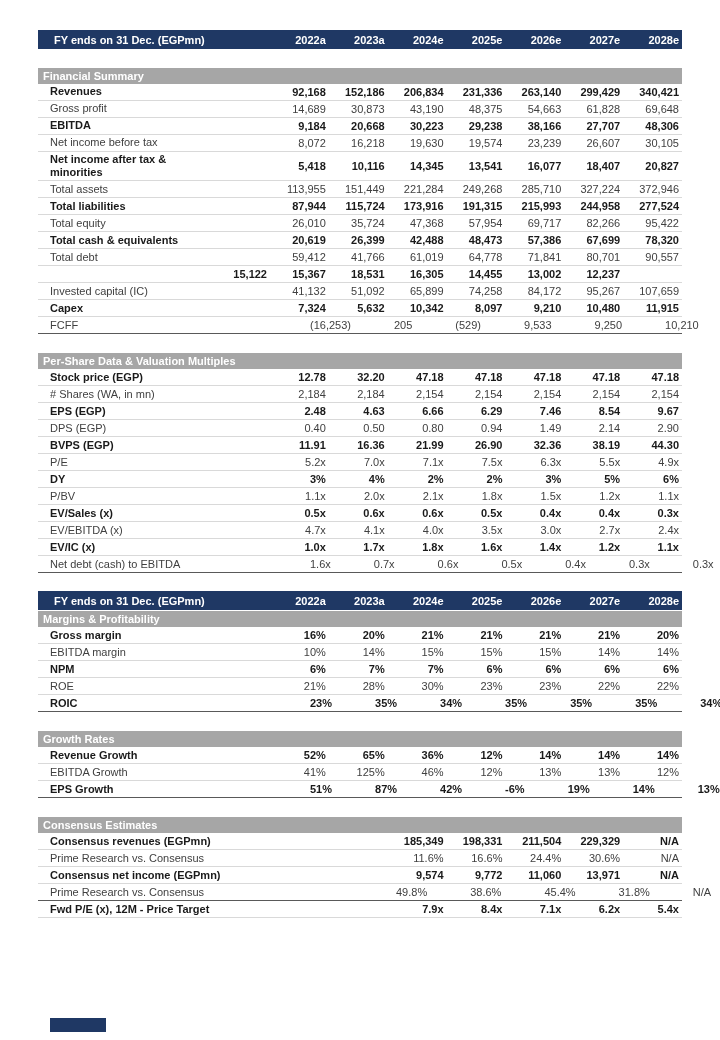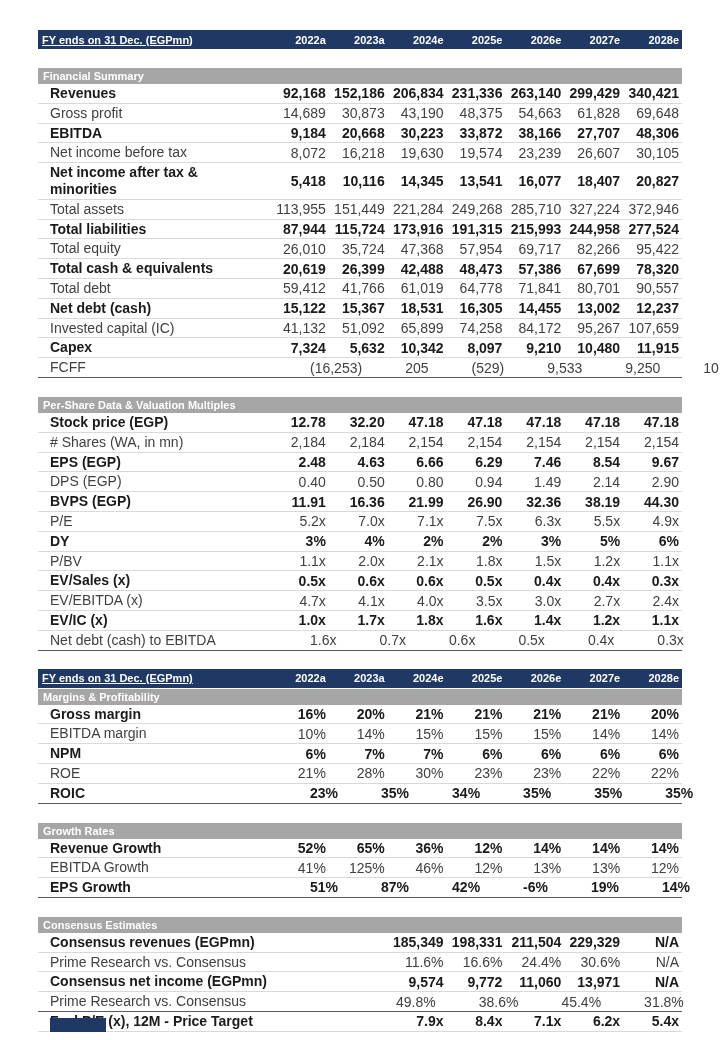--- a/index.html
+++ b/index.html
@@ -31,34 +31,34 @@
     grid-template-columns: 232px repeat(7, 1fr);
     align-items: center;
   }
   .colheader {
     background: var(--header-bg);
     color: var(--header-text);
     font-weight: bold;
     font-size: 11px;
     height: 19px;
   }
-  .colheader .label { padding-left: 4px; text-decoration: underline; }
+  .colheader .label { padding-left: 16px; }
   .cell { text-align: right; padding-right: 3px; white-space: nowrap; }
   .section-title {
     background: var(--section-bg);
     color: var(--section-text);
     font-weight: bold;
     font-size: 11px;
     height: 16px;
     line-height: 16px;
     padding-left: 5px;
     margin-top: 1px;
   }
   .data-row {
-    font-size: 14px;
+    font-size: 11px;
     min-height: 17px;
     border-bottom: 1px solid var(--row-border);
     color: var(--text-regular);
     padding: 1px 0;
   }
   .data-row .label {
     padding-left: 12px;
     white-space: pre-line;
     line-height: 1.2;
   }
@@ -106,21 +106,21 @@
       <div class="cell">48,375</div>
       <div class="cell">54,663</div>
       <div class="cell">61,828</div>
       <div class="cell">69,648</div>
     </div>
     <div class="row data-row bold">
       <div class="label">EBITDA</div>
       <div class="cell">9,184</div>
       <div class="cell">20,668</div>
       <div class="cell">30,223</div>
-      <div class="cell">33,872</div>
+      <div class="cell">29,238</div>
       <div class="cell">38,166</div>
       <div class="cell">27,707</div>
       <div class="cell">48,306</div>
     </div>
     <div class="row data-row">
       <div class="label">Net income before tax</div>
       <div class="cell">8,072</div>
       <div class="cell">16,218</div>
       <div class="cell">19,630</div>
       <div class="cell">19,574</div>
@@ -183,21 +183,20 @@
       <div class="label">Total debt</div>
       <div class="cell">59,412</div>
       <div class="cell">41,766</div>
       <div class="cell">61,019</div>
       <div class="cell">64,778</div>
       <div class="cell">71,841</div>
       <div class="cell">80,701</div>
       <div class="cell">90,557</div>
     </div>
     <div class="row data-row bold">
-      <div class="label">Net debt (cash)</div>
       <div class="cell">15,122</div>
       <div class="cell">15,367</div>
       <div class="cell">18,531</div>
       <div class="cell">16,305</div>
       <div class="cell">14,455</div>
       <div class="cell">13,002</div>
       <div class="cell">12,237</div>
     </div>
     <div class="row data-row">
       <div class="label">Invested capital (IC)</div>

